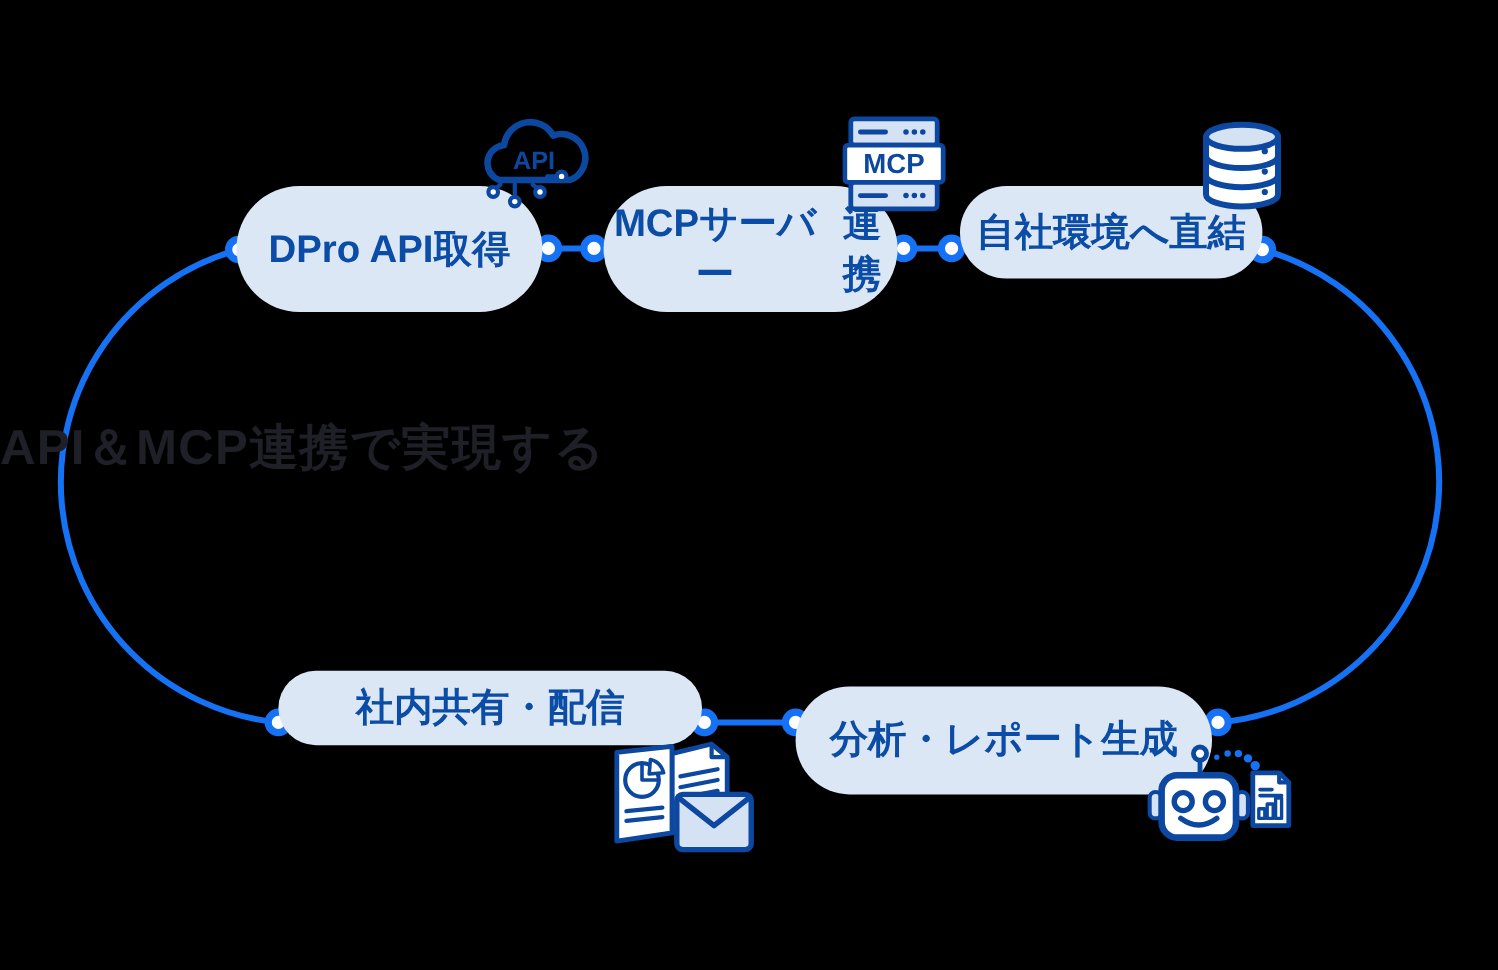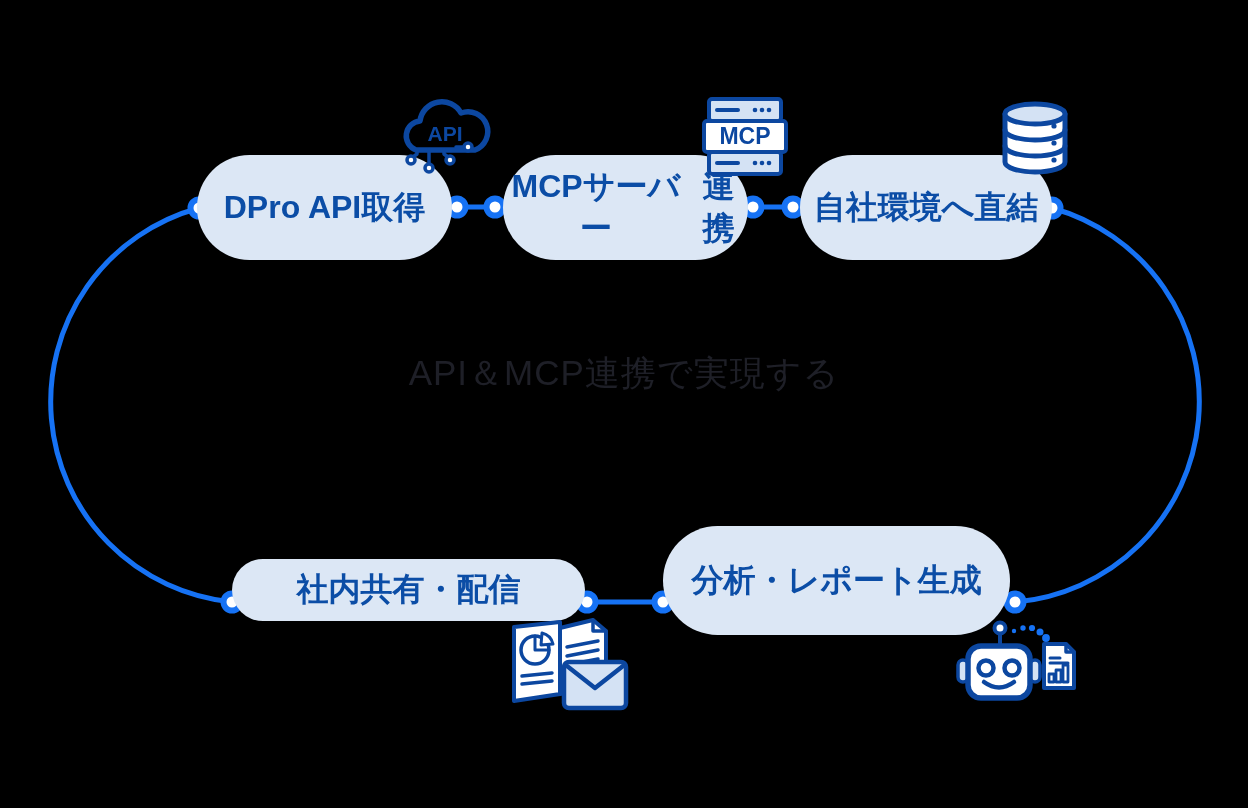--- a/index.html
+++ b/index.html
@@ -18,26 +18,26 @@
 
   .links-svg{position:absolute;left:0;top:0;width:1248px;height:808px;}
   .arc,.seg{fill:none;stroke:var(--accent-blue);stroke-width:5;stroke-linecap:round;}
   .dot{fill:#ffffff;stroke:var(--accent-blue);stroke-width:6;}
 
   .pill{position:absolute;background:var(--pill-bg);border-radius:999px;display:flex;
         flex-direction:row;align-items:center;justify-content:center;
         color:var(--pill-text);font-weight:700;font-size:32px;line-height:1.3;text-align:center;}
   .p1{left:197px;top:155px;width:255px;height:105px;}
   .p2{left:503px;top:155px;width:245px;height:105px;}
-  .p3{left:800px;top:155px;width:252px;height:105px;}
+  .p3{left:800px;top:155px;width:252px;height:77px;}
   .p4{left:232px;top:559px;width:353px;height:62px;}
-  .p5{left:663px;top:526px;width:347px;height:109px;}
+  .p5{left:663px;top:572px;width:347px;height:90px;}
 
-  .title{position:absolute;left:0;right:0;top:340px;text-align:center;
-         font-size:35px;font-weight:400;letter-spacing:1px;
+  .title{position:absolute;left:0;right:0;top:340px;
+         font-size:41px;font-weight:700;letter-spacing:1px;
          color:var(--title-text);line-height:66px;}
 
   .icon{position:absolute;}
   .ic-cloud{left:388px;top:92px;}
   .ic-server{left:702px;top:96px;}
   .ic-db{left:999px;top:100px;}
   .ic-report{left:504px;top:614px;}
   .ic-robot{left:956px;top:606px;}
 
   

